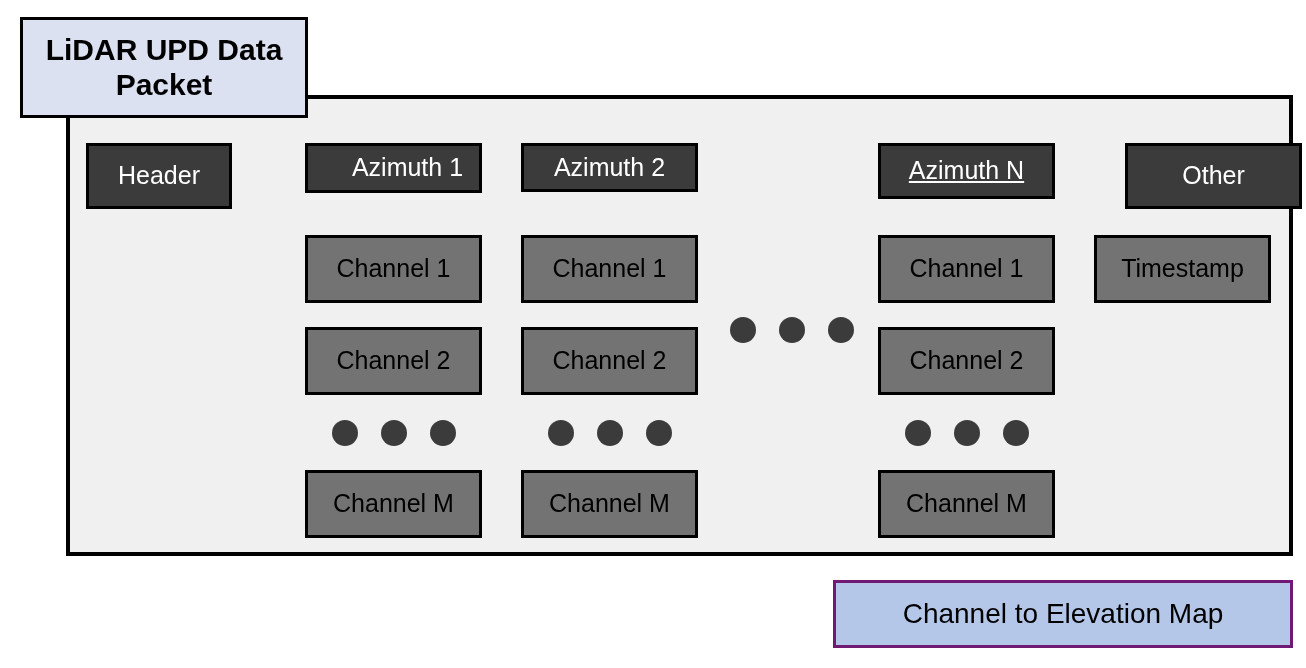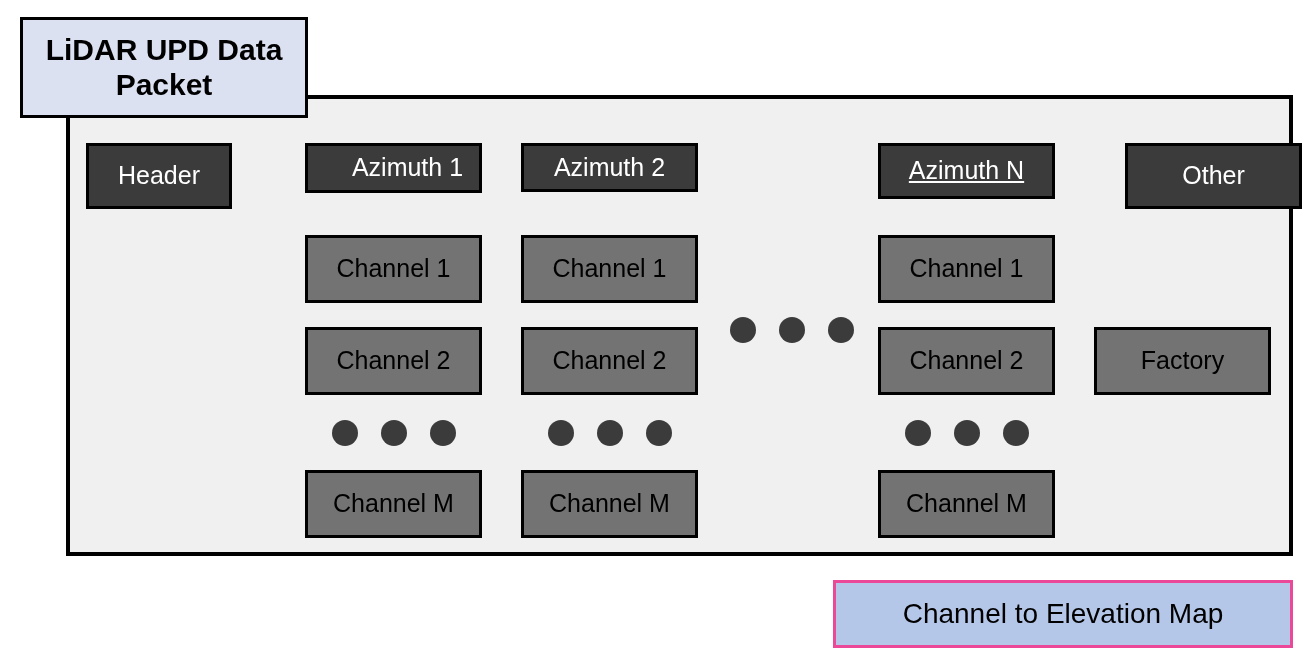--- a/index.html
+++ b/index.html
@@ -87,21 +87,21 @@
 
   
   #legend-box {
     position: absolute;
     left: 833px;
     top: 580px;
     width: 460px;
     height: 68px;
     box-sizing: border-box;
     background: #b5c7e8;
-    border: 3px solid #ec4899;
+    border: 3px solid #701a75;
     display: flex;
     align-items: center;
     justify-content: center;
     font-size: 28px;
     color: #000000;
     white-space: nowrap;
   }
 </style>
 </head>
 <body>
@@ -140,19 +140,19 @@
   <div class="node light" style="left:808px; top:136px; width:177px; height:68px;">Channel 1</div>
   <div class="node light" style="left:808px; top:228px; width:177px; height:68px;">Channel 2</div>
   <div class="dots" style="left:835px; top:321px; width:124px; height:26px;">
     <span class="dot"></span>
     <span class="dot"></span>
     <span class="dot"></span>
   </div>
   <div class="node light" style="left:808px; top:371px; width:177px; height:68px;">Channel M</div>
 
   <div class="node dark" style="left:1024px; top:44px; width:177px; height:66px;margin-left:31px;">Other</div>
-  <div class="node light" style="left:1024px; top:228px; width:177px; height:68px;">Factory</div>
+  <div class="node light" style="left:1024px; top:136px; width:177px; height:68px;">Timestamp</div>
 
 </div>
 
 <div id="packet-title">LiDAR UPD Data Packet</div>
 
 <div id="legend-box">Channel to Elevation Map</div>
 
 </body></html>

